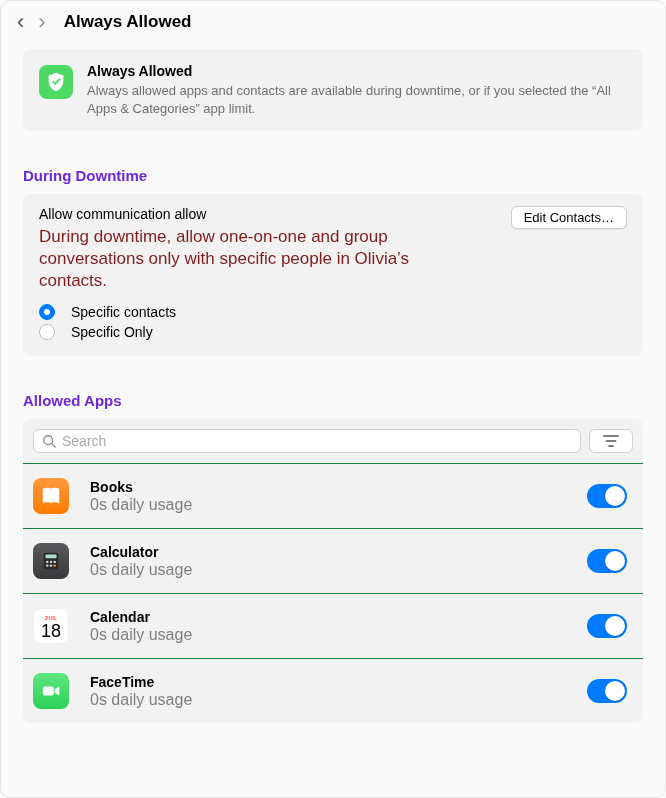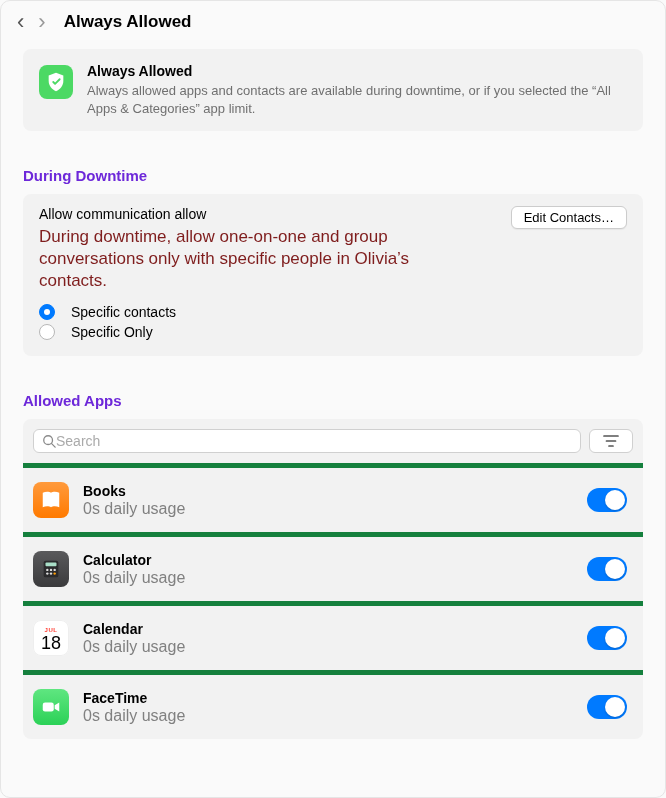--- a/index.html
+++ b/index.html
@@ -168,20 +168,21 @@
       padding: 10px;
     }
     .search-wrap {
       flex: 1;
       background: #fff;
       border: 1px solid #d0d0d0;
       border-radius: 6px;
       display: flex;
       align-items: center;
       padding: 3px 8px;
+      gap: 6px;
     }
     .search-icon-svg {
       width: 14px;
       height: 14px;
       fill: #8a8a8a;
       flex-shrink: 0;
     }
     .search-input {
       border: none;
       outline: none;
@@ -202,22 +203,22 @@
       cursor: pointer;
     }
     .filter-btn svg { width: 16px; height: 14px; }
     .app-list {
       padding: 0 0 0 0;
     }
     .app-row {
       display: flex;
       align-items: center;
       padding: 14px 16px 14px 10px;
-      gap: 14px;
-      border-top: 5px solid #15803d;
+      gap: 21px;
+      border-top: 1px solid #15803d;
     }
     .app-icon {
       width: 36px;
       height: 36px;
       border-radius: 8px;
       flex-shrink: 0;
       display: flex;
       align-items: center;
       justify-content: center;
     }

